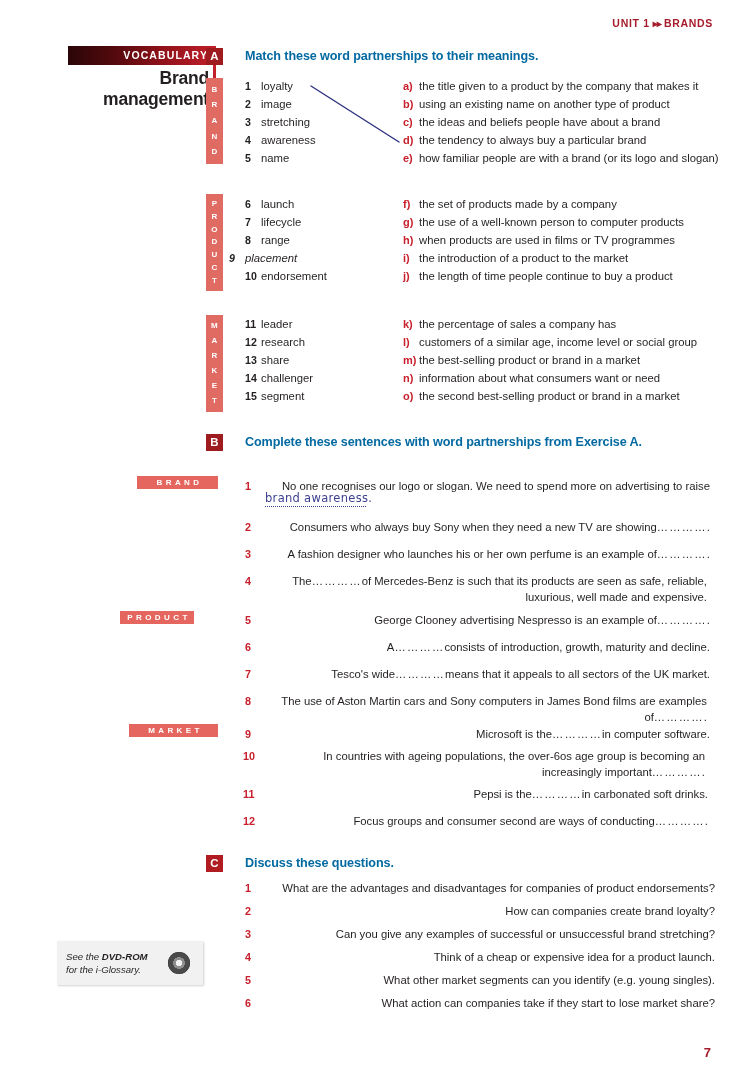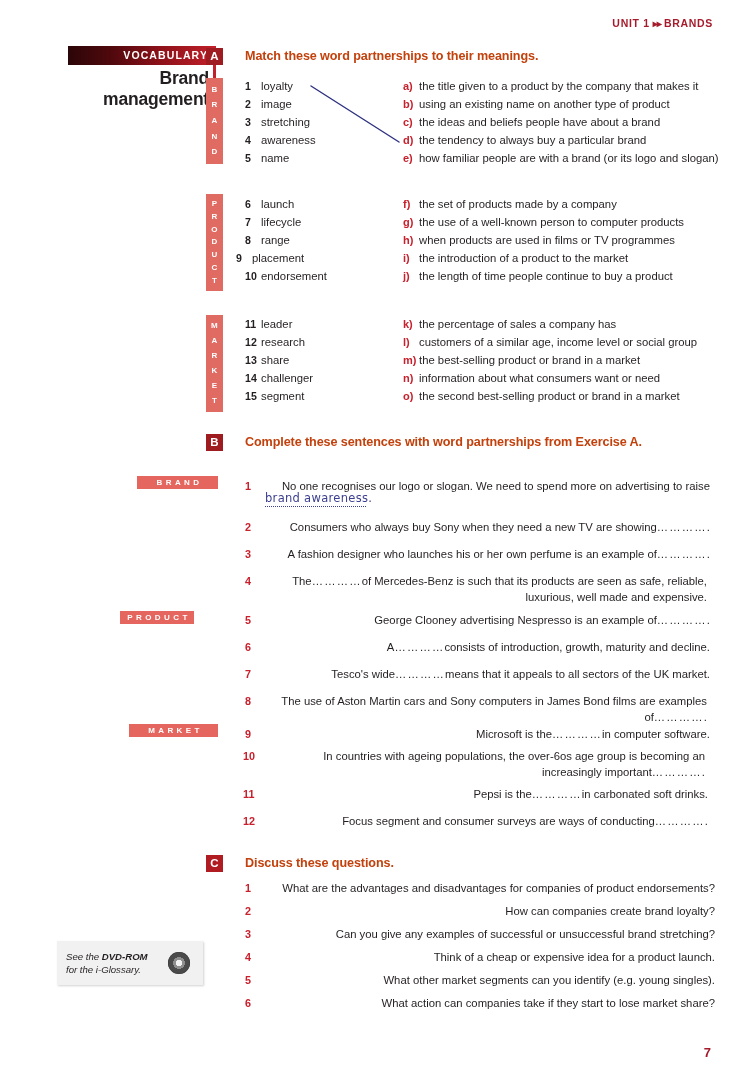--- a/index.html
+++ b/index.html
@@ -43,21 +43,21 @@
     position:absolute;width:17px;height:17px;
     background:#9e1b20;color:#fff;
     font-size:11.5px;font-weight:bold;
     display:flex;align-items:center;justify-content:center;
     line-height:1;
   }
   .badge.c{background:#b01c21;}
 
   .ex-heading{
     position:absolute;
-    font-size:12.6px;font-weight:bold;color:#c2410c;letter-spacing:-.1px;
+    font-size:12.6px;font-weight:bold;color:#0369a1;letter-spacing:-.1px;
     white-space:nowrap;
   }
 
   
   .vtab{
     position:absolute;width:17px;
     background:#e06b63;
     color:#ffffff;font-size:8px;font-weight:bold;
     display:flex;flex-direction:column;align-items:center;
     justify-content:space-around;
@@ -187,21 +187,21 @@
       <span>O</span>
       <span>D</span>
       <span>U</span>
       <span>C</span>
       <span>T</span>
   </div>
 
   <div class="term-row" style="left:245px;top:198px;"><span class="num">6</span><span>launch</span></div>
   <div class="term-row" style="left:245px;top:216px;"><span class="num">7</span><span>lifecycle</span></div>
   <div class="term-row" style="left:245px;top:234px;"><span class="num">8</span><span>range</span></div>
-  <div class="term-row" style="left:236px;top:252px;"><span class="num">9</span><span>placement</span></div>
+  <div class="term-row" style="left:229px;top:252px;font-style:italic;"><span class="num">9</span><span>placement</span></div>
   <div class="term-row" style="left:245px;top:270px;"><span class="num wide">10</span><span>endorsement</span></div>
 
   <div class="def-row" style="left:403px;top:198px;"><span class="lt">f)</span><span>the set of products made by a company</span></div>
   <div class="def-row" style="left:403px;top:216px;"><span class="lt">g)</span><span>the use of a well-known person to computer products</span></div>
   <div class="def-row" style="left:403px;top:234px;"><span class="lt">h)</span><span>when products are used in films or TV programmes</span></div>
   <div class="def-row" style="left:403px;top:252px;"><span class="lt">i)</span><span>the introduction of a product to the market</span></div>
   <div class="def-row" style="left:403px;top:270px;"><span class="lt">j)</span><span>the length of time people continue to buy a product</span></div>
 
   <div class="vtab" style="left:206px;top:315px;height:97px;">
     <span>M</span>
@@ -285,21 +285,21 @@
     <span class="qt"><span>In countries with ageing populations, the over-6os age group is becoming an</span> <span>increasingly important</span><span class="gap">…………</span><span>.</span></span>
   </div>
 
   <div class="qitem" style="left:243px;top:787px;width:465px;">
     <span class="qn">11</span>
     <span class="qt"><span>Pepsi is the</span><span class="gap">…………</span><span>in carbonated soft drinks.</span></span>
   </div>
 
   <div class="qitem" style="left:243px;top:814px;width:465px;">
     <span class="qn">12</span>
-    <span class="qt"><span>Focus segment and consumer surveys are ways of conducting</span><span class="gap">…………</span><span>.</span></span>
+    <span class="qt"><span>Focus groups and consumer second are ways of conducting</span><span class="gap">…………</span><span>.</span></span>
   </div>
 
   <div class="badge c" style="left:206px;top:855px;">C</div>
   <div class="ex-heading" style="left:245px;top:856px;">Discuss these questions.</div>
 
   <div class="qitem" style="left:245px;top:881px;width:470px;">
     <span class="qn">1</span>
     <span class="qt">What are the advantages and disadvantages for companies of product endorsements?</span>
   </div>
   <div class="qitem" style="left:245px;top:904px;width:470px;">

